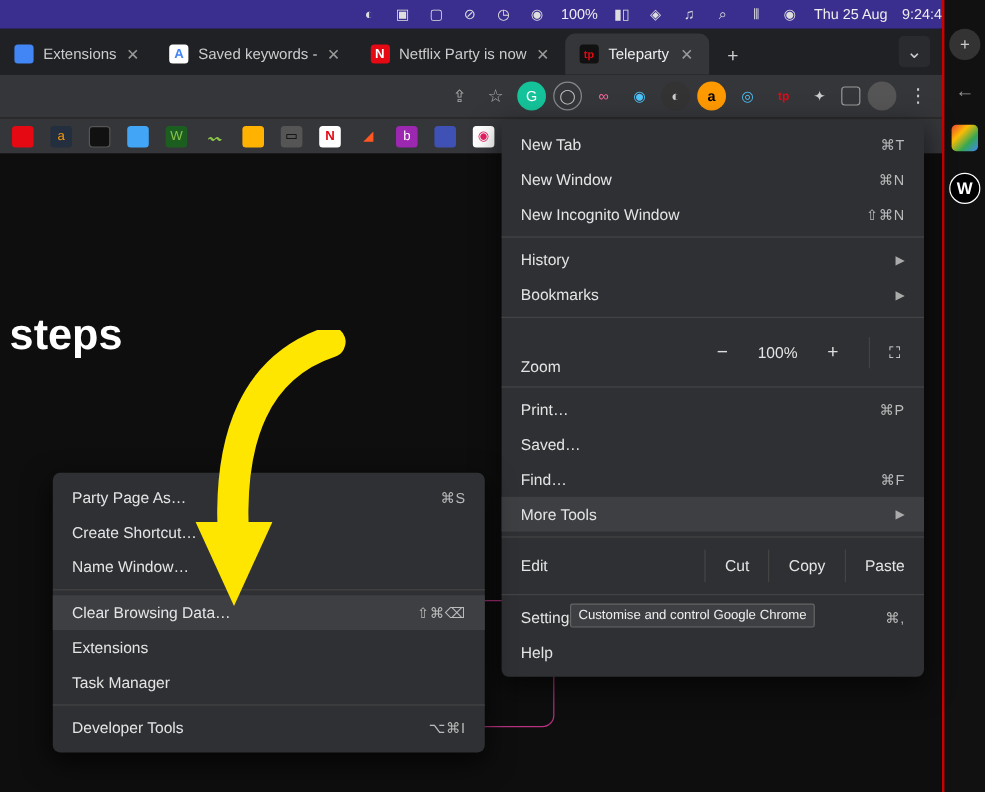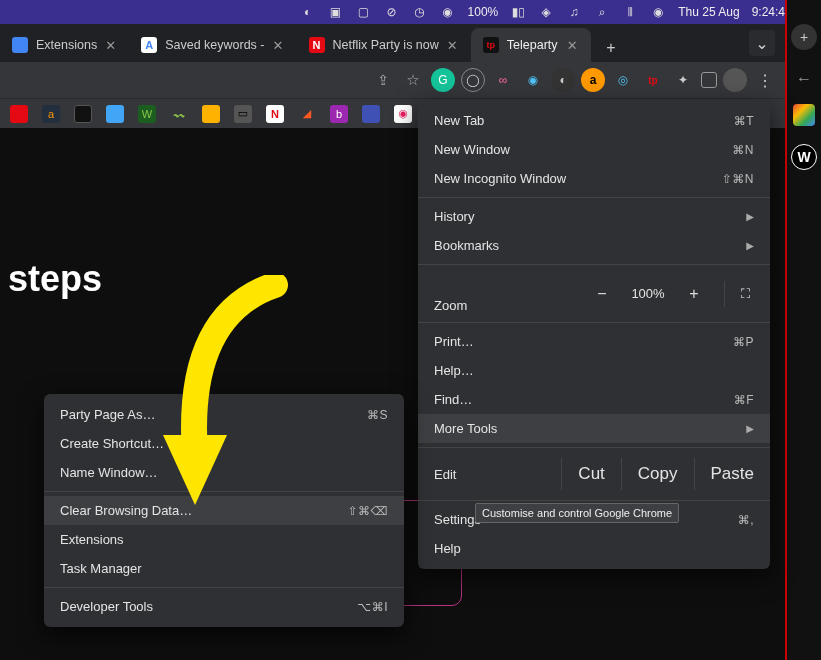--- a/index.html
+++ b/index.html
@@ -55,21 +55,21 @@
     .mrow .short { color: #bbb; font-size: 12px; letter-spacing: 0.5px; }
     .mrow .chev { color: #aaa; font-size: 10px; }
     .msep { height: 1px; background: #444; margin: 4px 0; }
     .zoomrow { display: flex; align-items: center; padding: 5px 16px; gap: 8px; }
     .zoomrow .lbl { flex: 1; margin-top: 24px; }
     .zbtn { width: 28px; height: 26px; display: flex; align-items: center; justify-content: center; color: #ddd; font-size: 16px; cursor: pointer; border-radius: 3px; }
     .zpct { width: 48px; text-align: center; font-size: 13px; }
     .fsbtn { width: 30px; height: 26px; display: flex; align-items: center; justify-content: center; font-size: 13px; cursor: pointer; margin-left: 8px; border-left: 1px solid #444; padding-left: 12px; }
     .editrow { display: flex; align-items: center; padding: 6px 0 6px 16px; }
     .editrow .lbl { flex: 1; }
-    .ebtn { padding: 6px 16px; font-size: 17px; cursor: pointer; border-left: 1px solid #444; }
+    .ebtn { padding: 6px 16px; font-size: 13px; cursor: pointer; border-left: 1px solid #444; }
 
     .tooltip { position: absolute; background: #3e3f42; border: 1px solid #666; color: #eee; font-size: 11px; padding: 3px 6px; border-radius: 2px; white-space: nowrap; z-index: 60; }
 
     
     .submenu { position: absolute; top: 394px; left: 44px; width: 360px; background: #2f3033; border-radius: 6px; box-shadow: 0 8px 24px rgba(0,0,0,0.7); padding: 6px 0; z-index: 55; color: #e4e4e4; font-size: 13px; }
     .submenu .mrow.hi { background: #3e3f42; }
 
     
     .arrow { position: absolute; top: 275px; left: 155px; z-index: 58; pointer-events: none; }
   </style>
@@ -199,21 +199,21 @@
     <span class="zpct">100%</span>
     <span class="zbtn">+</span>
     <span class="fsbtn">⛶</span>
   </div>
   <div class="msep"></div>
   <div class="mrow">
     <span class="lbl">Print…</span>
     <span class="short">⌘P</span>
   </div>
   <div class="mrow">
-    <span class="lbl">Help…</span>
+    <span class="lbl">Saved…</span>
   </div>
   <div class="mrow">
     <span class="lbl">Find…</span>
     <span class="short">⌘F</span>
   </div>
   <div class="mrow hi">
     <span class="lbl">More Tools</span>
     <span class="chev">▶</span>
   </div>
   <div class="msep"></div>

